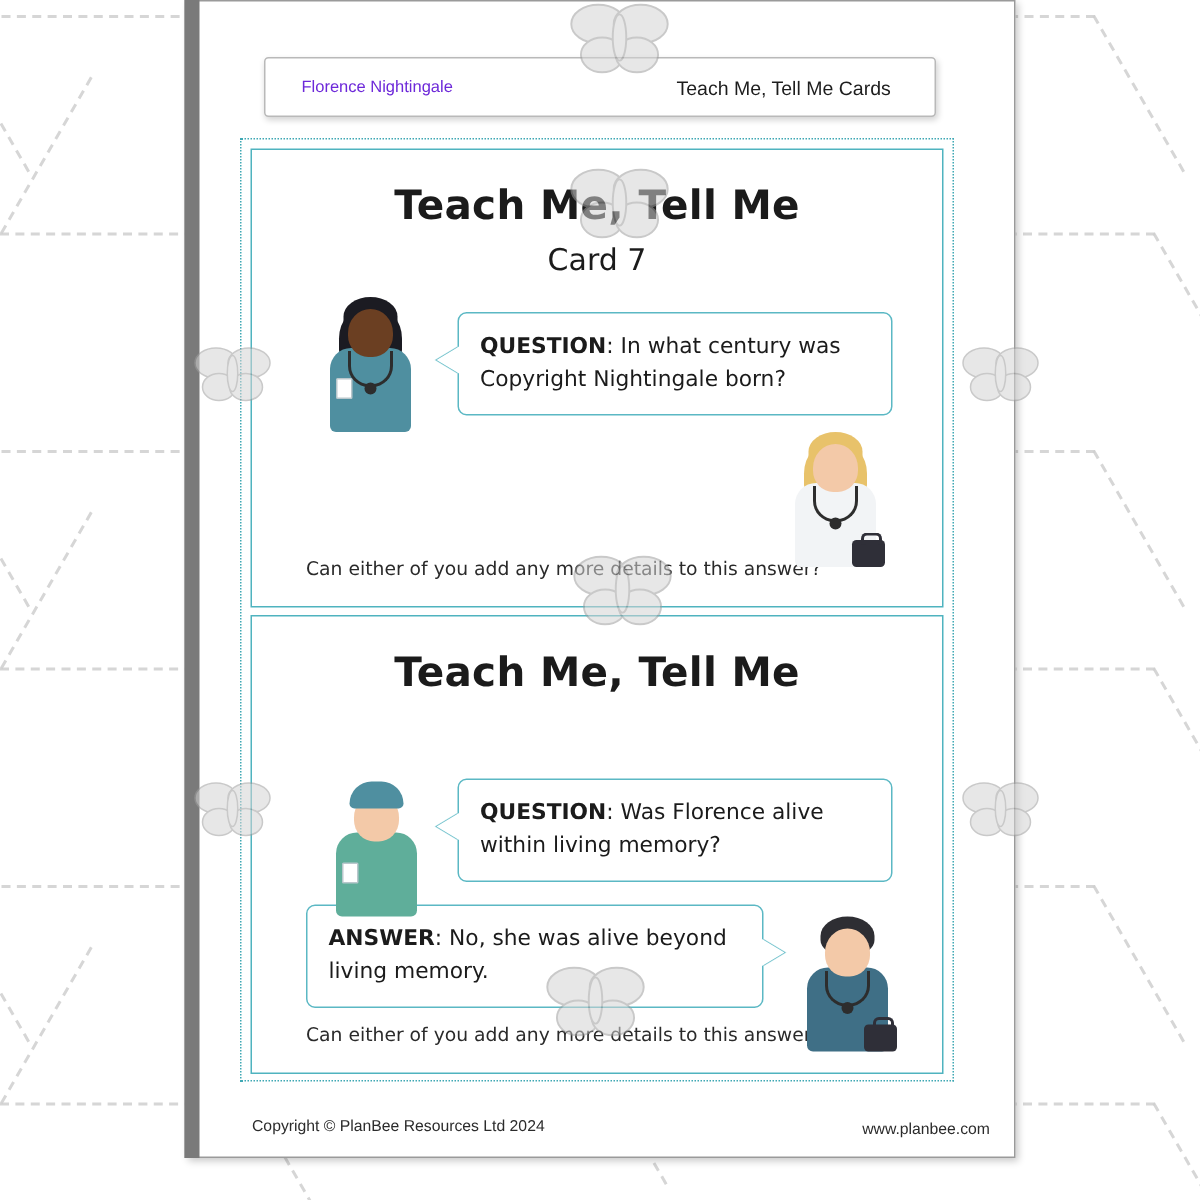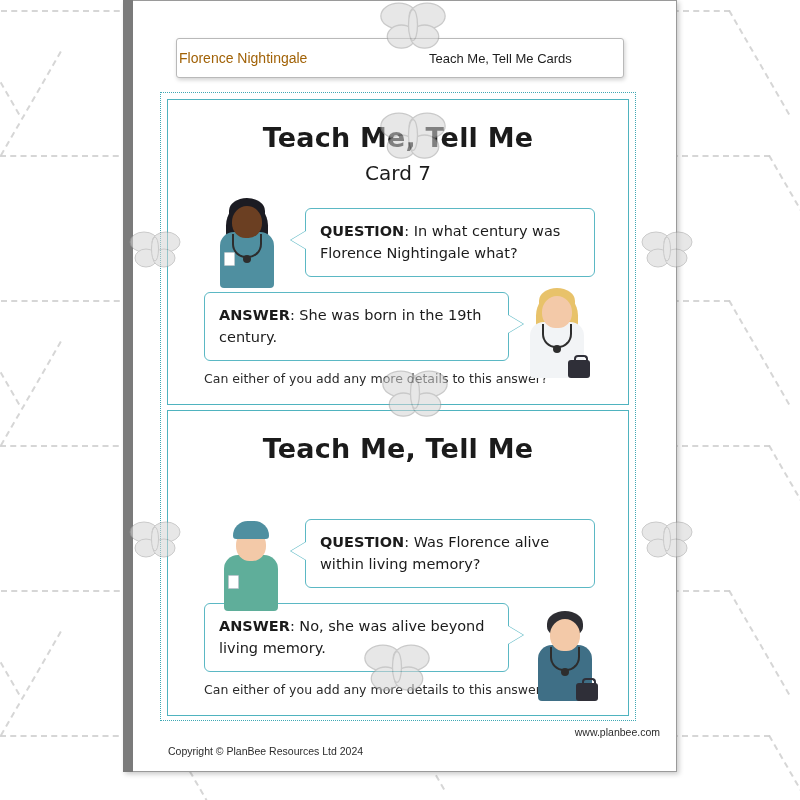--- a/index.html
+++ b/index.html
@@ -66,23 +66,23 @@
     height: 40px;
     background: #ffffff;
     border: 1px solid #b9b9b9;
     border-radius: 3px;
     box-shadow: 1px 2px 4px rgba(0,0,0,.18);
     box-sizing: border-box;
     display: flex;
     align-items: center;
   }
   #header-left {
-    font-size: 14px;
-    color: #a16207;
-    margin-left: 2px;
+    font-size: 11px;
+    color: #6d28d9;
+    margin-left: 24px;
     width: 250px;
   }
   #header-right {
     font-size: 13px;
     color: #1d1d1d;
   }
 
   
   #content-frame {
     position: absolute;
@@ -287,21 +287,21 @@
   #footer-left {
     position: absolute;
     left: 168px;
     top: 745px;
     font-size: 10.5px;
     color: #2b2b2b;
   }
   #footer-right {
     position: absolute;
     right: 140px;
-    top: 726px;
+    top: 747px;
     font-size: 10.5px;
     color: #2b2b2b;
     padding-left: 35px;
   }
 </style>
 </head>
 <body>
 
 <div id="stage">
 
@@ -373,27 +373,23 @@
         <div class="hair-long" style="background:#1b1b22;"></div>
         <div class="head" style="background:#6b3f22;"></div>
         <div class="hair" style="background:#1b1b22;"></div>
         <div class="body-top" style="background:#4f8fa0;"></div>
         <div class="stetho"></div>
         <div class="badge"></div>
       </div>
 
       <div class="bubble bubble-q">
         <span class="tail tail-left"></span>
-        <b>QUESTION</b><span>: In what century was Florence Nightingale what?</span>
-      </div>
-
-      <div class="bubble bubble-a">
-        <span class="tail tail-right"></span>
-        <b>ANSWER</b><span>: She was born in the 19th century.</span>
-      </div>
+        <b>QUESTION</b><span>: In what century was Copyright Nightingale born?</span>
+      </div>
+
 
       <div class="char char-2">
         <div class="hair-long" style="background:#e8c26a;"></div>
         <div class="head" style="background:#f3c9a8;"></div>
         <div class="hair" style="background:#e8c26a;"></div>
         <div class="body-top" style="background:#f2f4f6;"></div>
         <div class="stetho"></div>
         <div class="bag"></div>
       </div>
 

